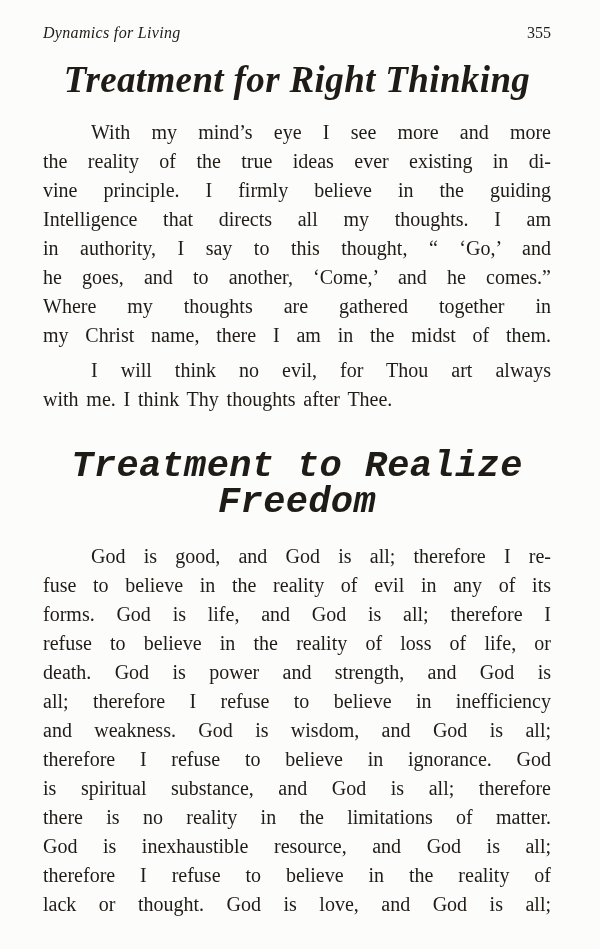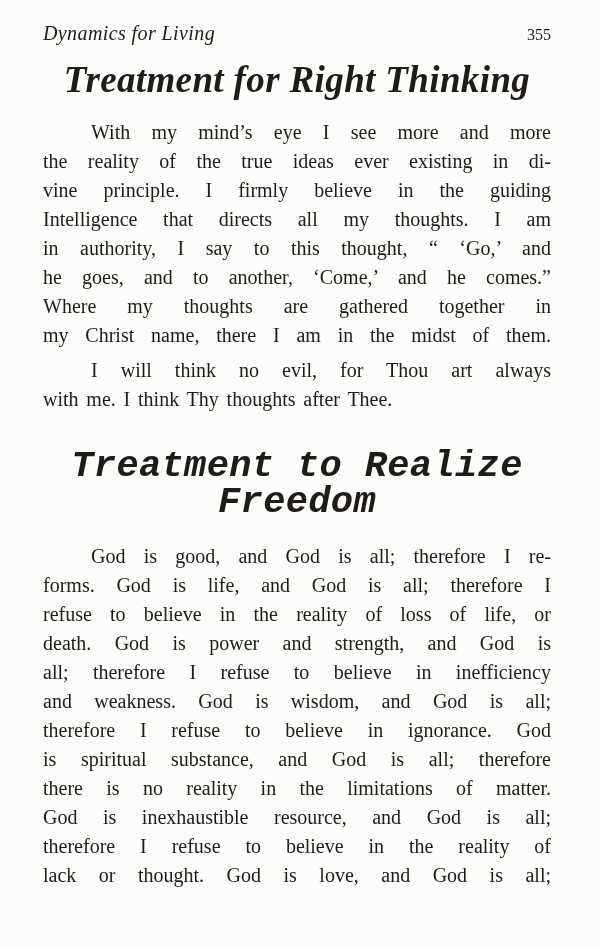--- a/index.html
+++ b/index.html
@@ -20,21 +20,21 @@
   }
   .running-head {
     display: flex;
     justify-content: space-between;
     align-items: baseline;
     line-height: 26px;
     height: 26px;
   }
   .running-head .book-title {
     font-style: italic;
-    font-size: 20px;
+    font-size: 16px;
     letter-spacing: 0.02em;
   }
   .running-head .page-number {
     font-size: 16px;
   }
   h1.section-heading {
     margin: 16px 0 0 0;
     text-align: center;
     font-style: italic;
     font-weight: bold;
@@ -94,20 +94,21 @@
 
   <div class="paragraph p2">
     <div class="line indent">I will think no evil, for Thou art always</div>
     <div class="line natural">with me. I think Thy thoughts after Thee.</div>
   </div>
 
   <h1 class="section-heading second">Treatment to Realize Freedom</h1>
 
   <div class="paragraph p3">
     <div class="line indent">God is good, and God is all; therefore I re-</div>
+    <div class="line">fuse to believe in the reality of evil in any of its</div>
     <div class="line">forms. God is life, and God is all; therefore I</div>
     <div class="line">refuse to believe in the reality of loss of life, or</div>
     <div class="line">death. God is power and strength, and God is</div>
     <div class="line">all; therefore I refuse to believe in inefficiency</div>
     <div class="line">and weakness. God is wisdom, and God is all;</div>
     <div class="line">therefore I refuse to believe in ignorance. God</div>
     <div class="line">is spiritual substance, and God is all; therefore</div>
     <div class="line">there is no reality in the limitations of matter.</div>
     <div class="line">God is inexhaustible resource, and God is all;</div>
     <div class="line">therefore I refuse to believe in the reality of</div>

